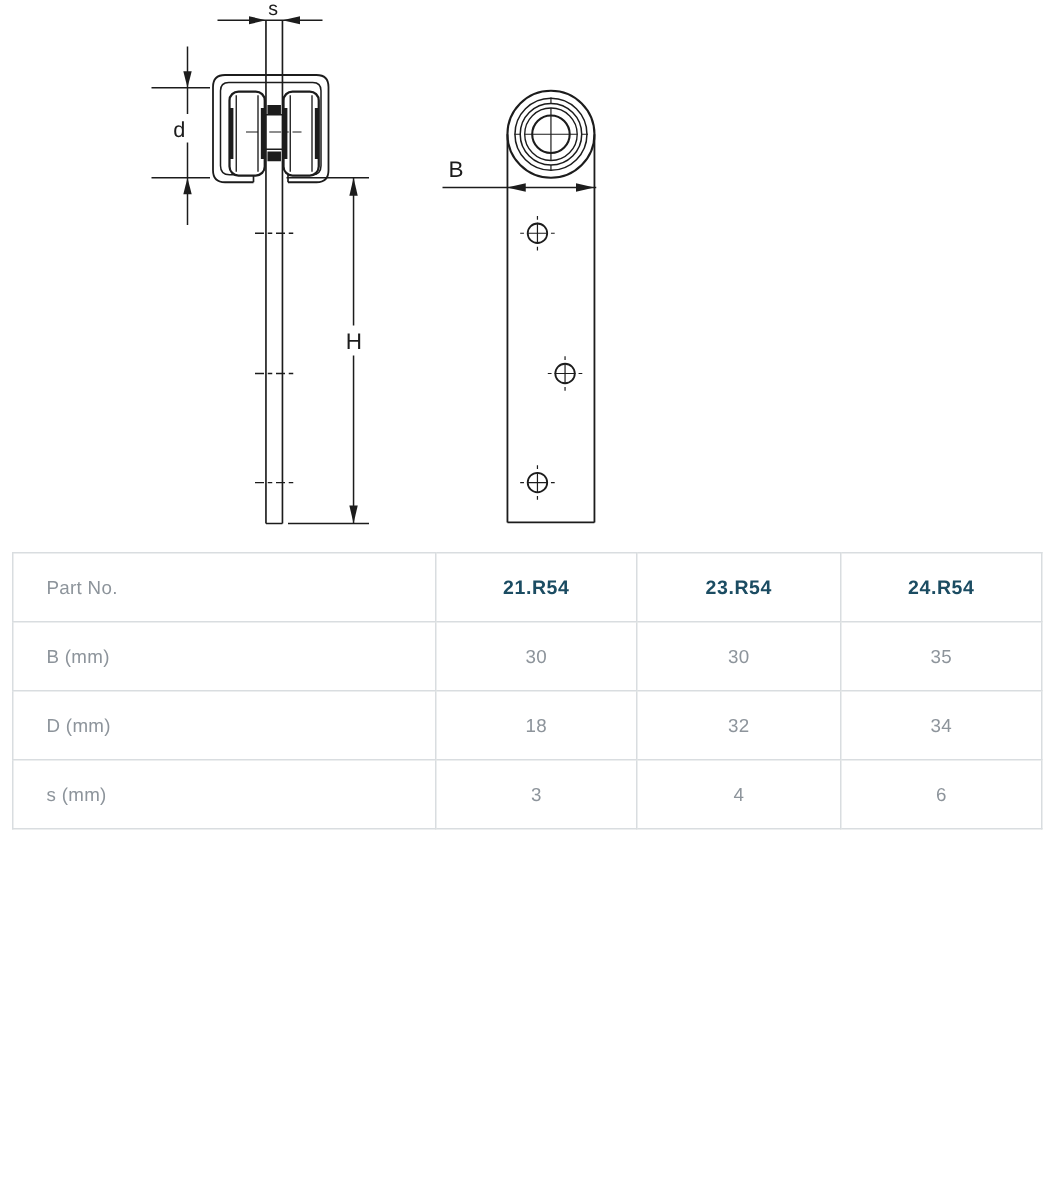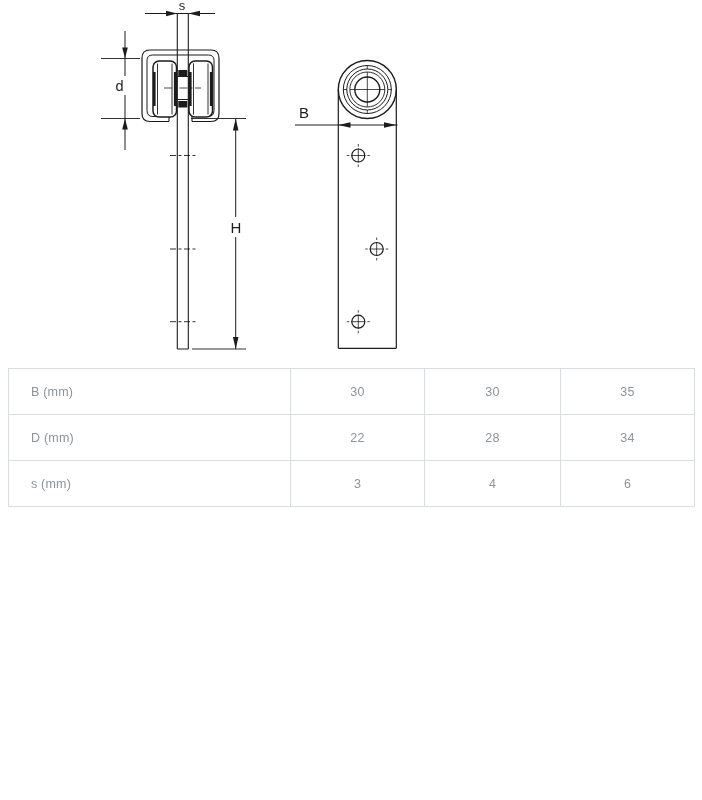--- a/index.html
+++ b/index.html
@@ -118,29 +118,35 @@
 
 <table class="spec">
   <colgroup>
       <col class="c1">
       <col class="c2">
       <col class="c3">
       <col class="c4">
     </colgroup>
   <tbody>
     <tr>
+      <td class="lbl">Part No.</td>
+      <td class="part">21.R54</td>
+      <td class="part">23.R54</td>
+      <td class="part">24.R54</td>
+    </tr>
+    <tr>
       <td class="lbl">B (mm)</td>
       <td>30</td>
       <td>30</td>
       <td>35</td>
     </tr>
     <tr>
       <td class="lbl">D (mm)</td>
-      <td>22</td>
-      <td>28</td>
+      <td>18</td>
+      <td>32</td>
       <td>34</td>
     </tr>
     <tr>
       <td class="lbl">s (mm)</td>
       <td>3</td>
       <td>4</td>
       <td>6</td>
     </tr>
   </tbody>
 </table>

